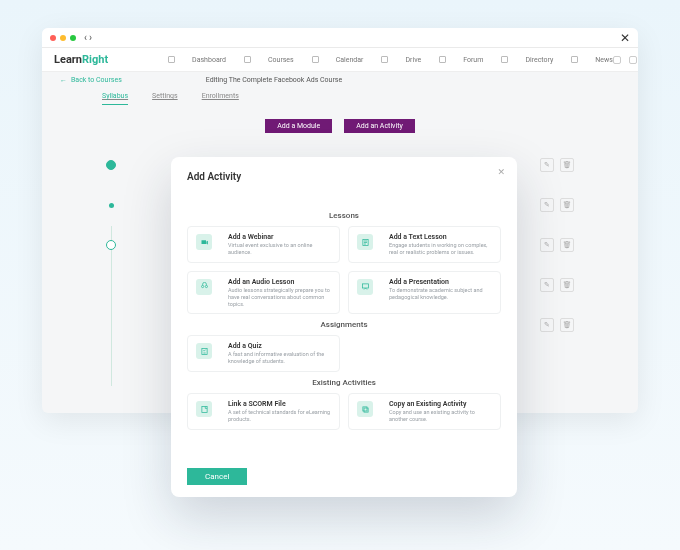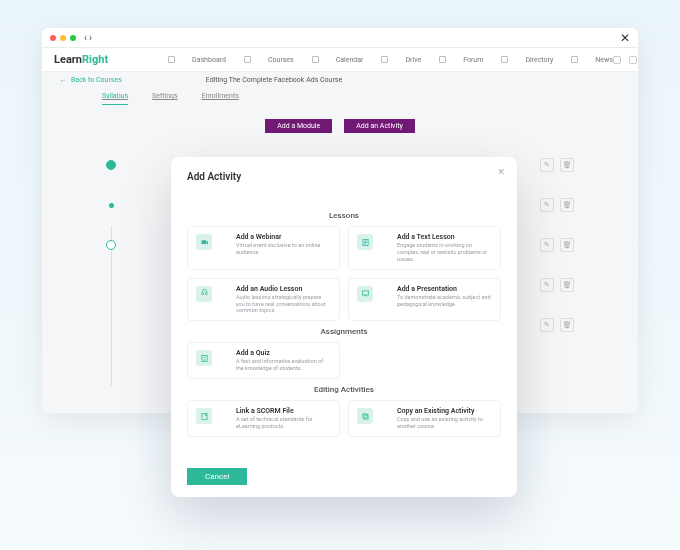--- a/index.html
+++ b/index.html
@@ -59,21 +59,21 @@
     box-shadow:0 20px 50px rgba(30,40,60,0.18);
     display:flex; flex-direction:column;
     padding:14px 16px 12px 16px;
   }
   .modal-close{ position:absolute; right:12px; top:10px; font-size:9px; color:#aaa; cursor:pointer;}
   .modal h1{ font-size:10px; font-weight:600; color:#333; margin-bottom:10px;}
   .section-title{ font-size:8px; color:#555; text-align:center; margin:6px 0 6px 0; font-weight:500;}
   .cardgrid{ display:grid; grid-template-columns:1fr 1fr; gap:8px;}
   .card{
     border:1px solid #eef0f1; border-radius:4px; padding:6px 8px;
-    display:flex; gap:24px; cursor:pointer; min-height:34px;
+    display:flex; gap:16px; cursor:pointer; min-height:34px;
   }
   .cicon{
     width:16px; height:16px; border-radius:3px;
     background:#d9f2ea; color:#2db89a;
     display:flex; align-items:center; justify-content:center;
     flex-shrink:0; margin-top:1px;
   }
   .cicon svg{ width:9px; height:9px; }
   .ctext .ct{ font-size:7px; font-weight:600; color:#333; margin-bottom:1px;}
   .ctext .cd{ font-size:5.5px; color:#9aa0a6; line-height:1.25;}
@@ -264,21 +264,21 @@
             <path d="M9 9l2 2 4-4M9 16h6"></path>
           </svg>
         </div>
       <div class="ctext">
           <div class="ct">Add a Quiz</div>
           <div class="cd">A fast and informative evaluation of the knowledge of students.</div>
         </div>
     </div>
   </div>
 
-  <div class="section-title">Editing Activities</div>
+  <div class="section-title">Existing Activities</div>
   <div class="cardgrid">
     <div class="card">
       <div class="cicon">
           <svg viewBox="0 0 24 24" fill="none" stroke="currentColor" stroke-width="2">
             <rect x="5" y="4" width="14" height="16"></rect>
             <path d="M14 4v5h5"></path>
           </svg>
         </div>
       <div class="ctext">
           <div class="ct">Link a SCORM File</div>

